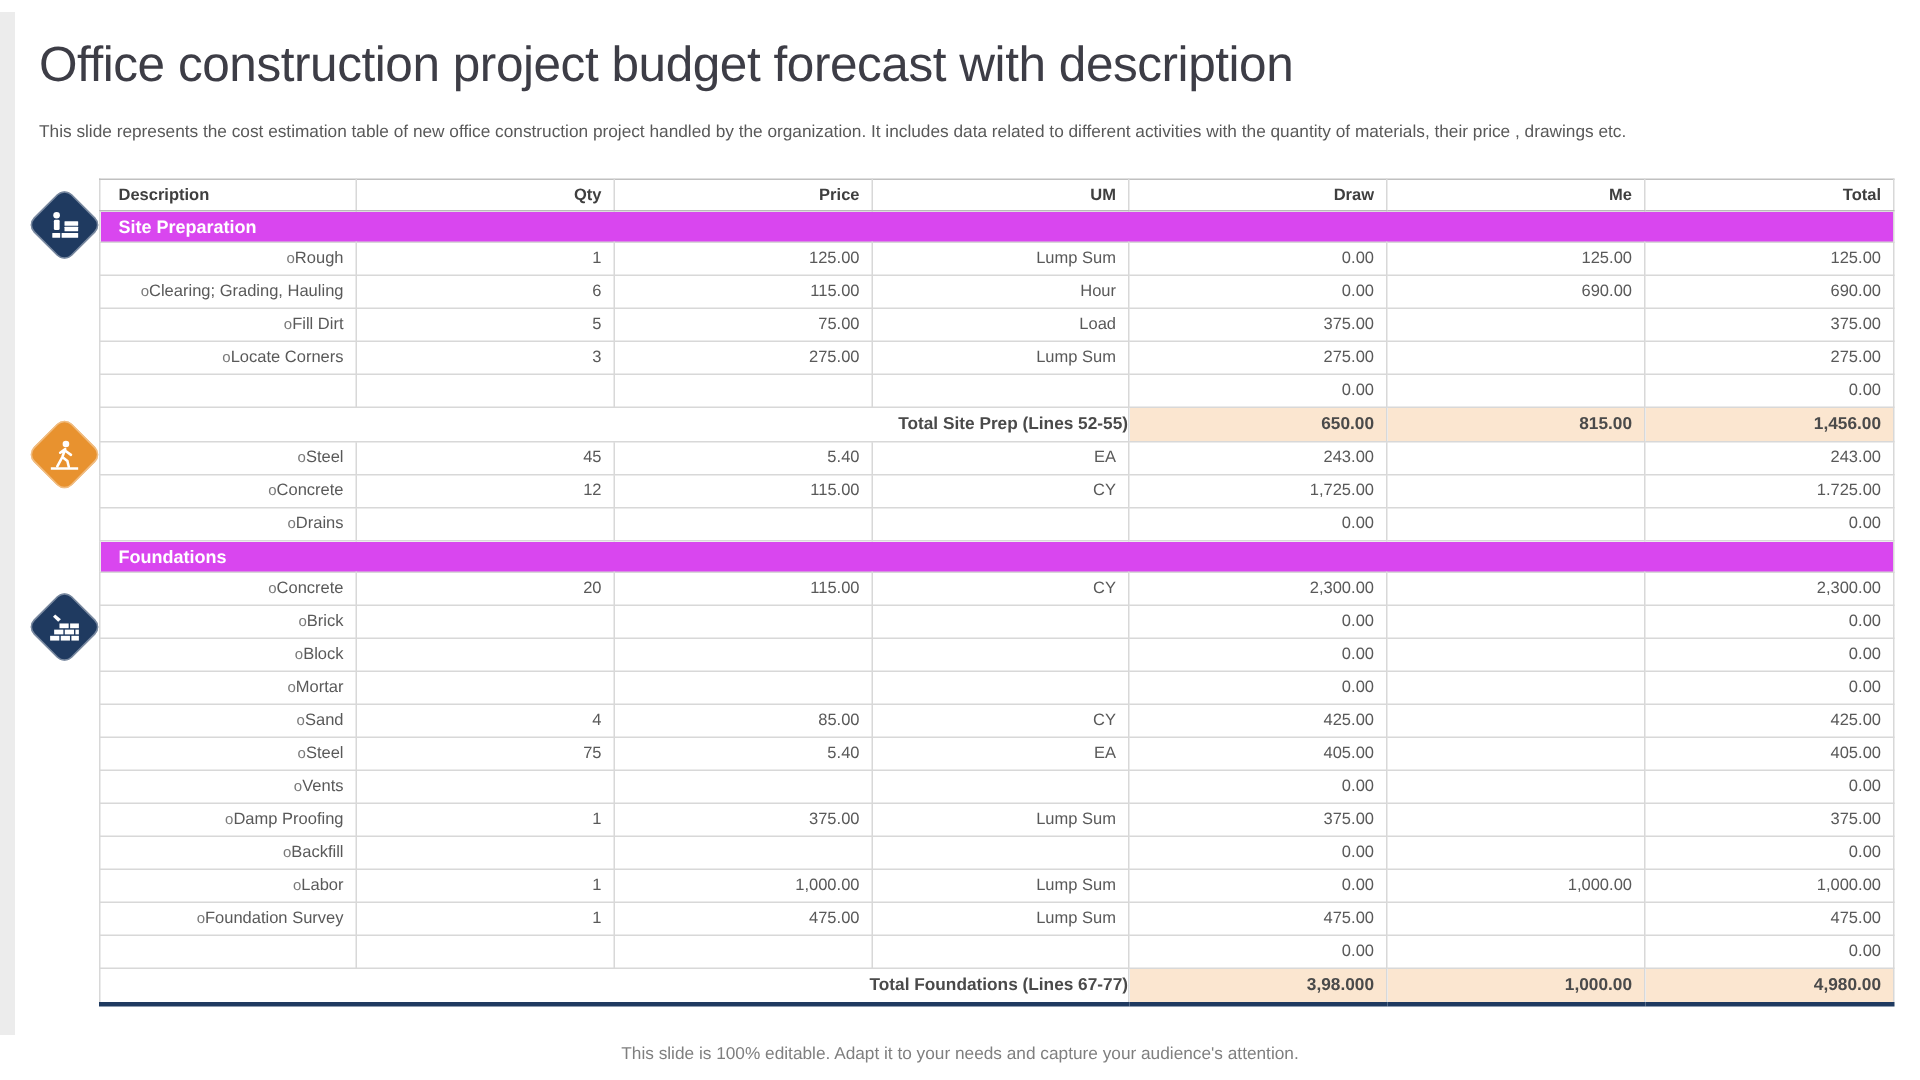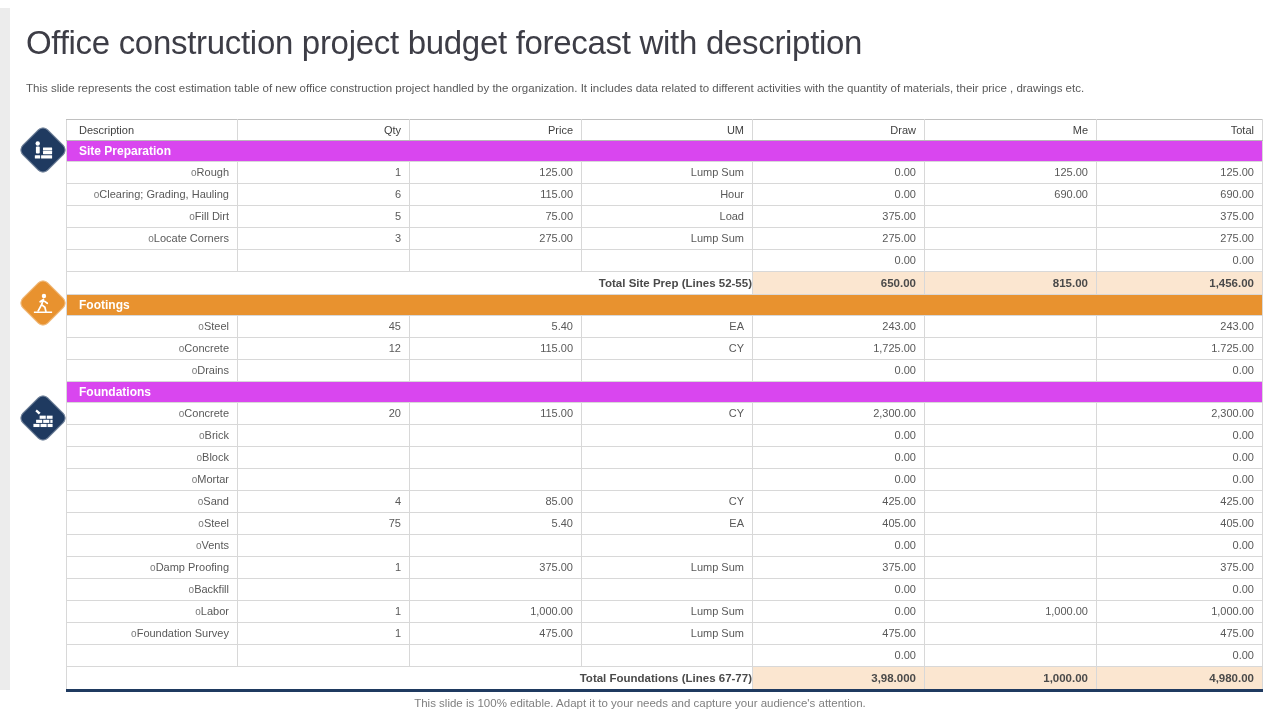--- a/index.html
+++ b/index.html
@@ -30,21 +30,21 @@
   .navy-bg{background:#1f3a60;}
   .orange-bg{background:#e8922f;}
   
   table.budget{
     position:absolute;left:66px;top:119px;width:1196px;
     border-collapse:collapse;table-layout:fixed;
     font-size:11px;color:#595959;
     border:1px solid #d8d8d8;border-bottom:none;
   }
   table.budget th{
-    height:20px;font-size:11px;font-weight:normal;color:#3f3f3f;
+    height:20px;font-size:11px;font-weight:bold;color:#3f3f3f;
     border:1px solid #d8d8d8;border-top:1px solid #c0c0c0;border-bottom:1px solid #b9b9b9;
     background:#ffffff;text-align:right;padding:0 8px 0 0;white-space:nowrap;overflow:hidden;
   }
   table.budget th.desc{text-align:left;padding:0 0 0 12px;}
   table.budget td{
     height:19px;border:1px solid #d8d8d8;
     text-align:right;padding:1px 8px 1px 0;line-height:13px;
     white-space:normal;overflow:hidden;
   }
   td.desc-cell{text-align:left;padding:1px 4px 1px 14px;}
@@ -171,23 +171,20 @@
         <td>0.00</td>
         <td></td>
         <td>0.00</td>
       </tr>
       <tr class="total-row">
         <td colspan="4" class="total-label">Total Site Prep (Lines 52-55)</td>
         <td class="peach">650.00</td>
         <td class="peach">815.00</td>
         <td class="peach">1,456.00</td>
       </tr>
-      <tr class="section-row orange">
-        <td colspan="7">Footings</td>
-      </tr>
       <tr>
         <td class="desc-cell"><span class="bullet">o</span><span class="desc-text">Steel</span></td>
         <td>45</td>
         <td>5.40</td>
         <td>EA</td>
         <td>243.00</td>
         <td></td>
         <td>243.00</td>
       </tr>
       <tr>

